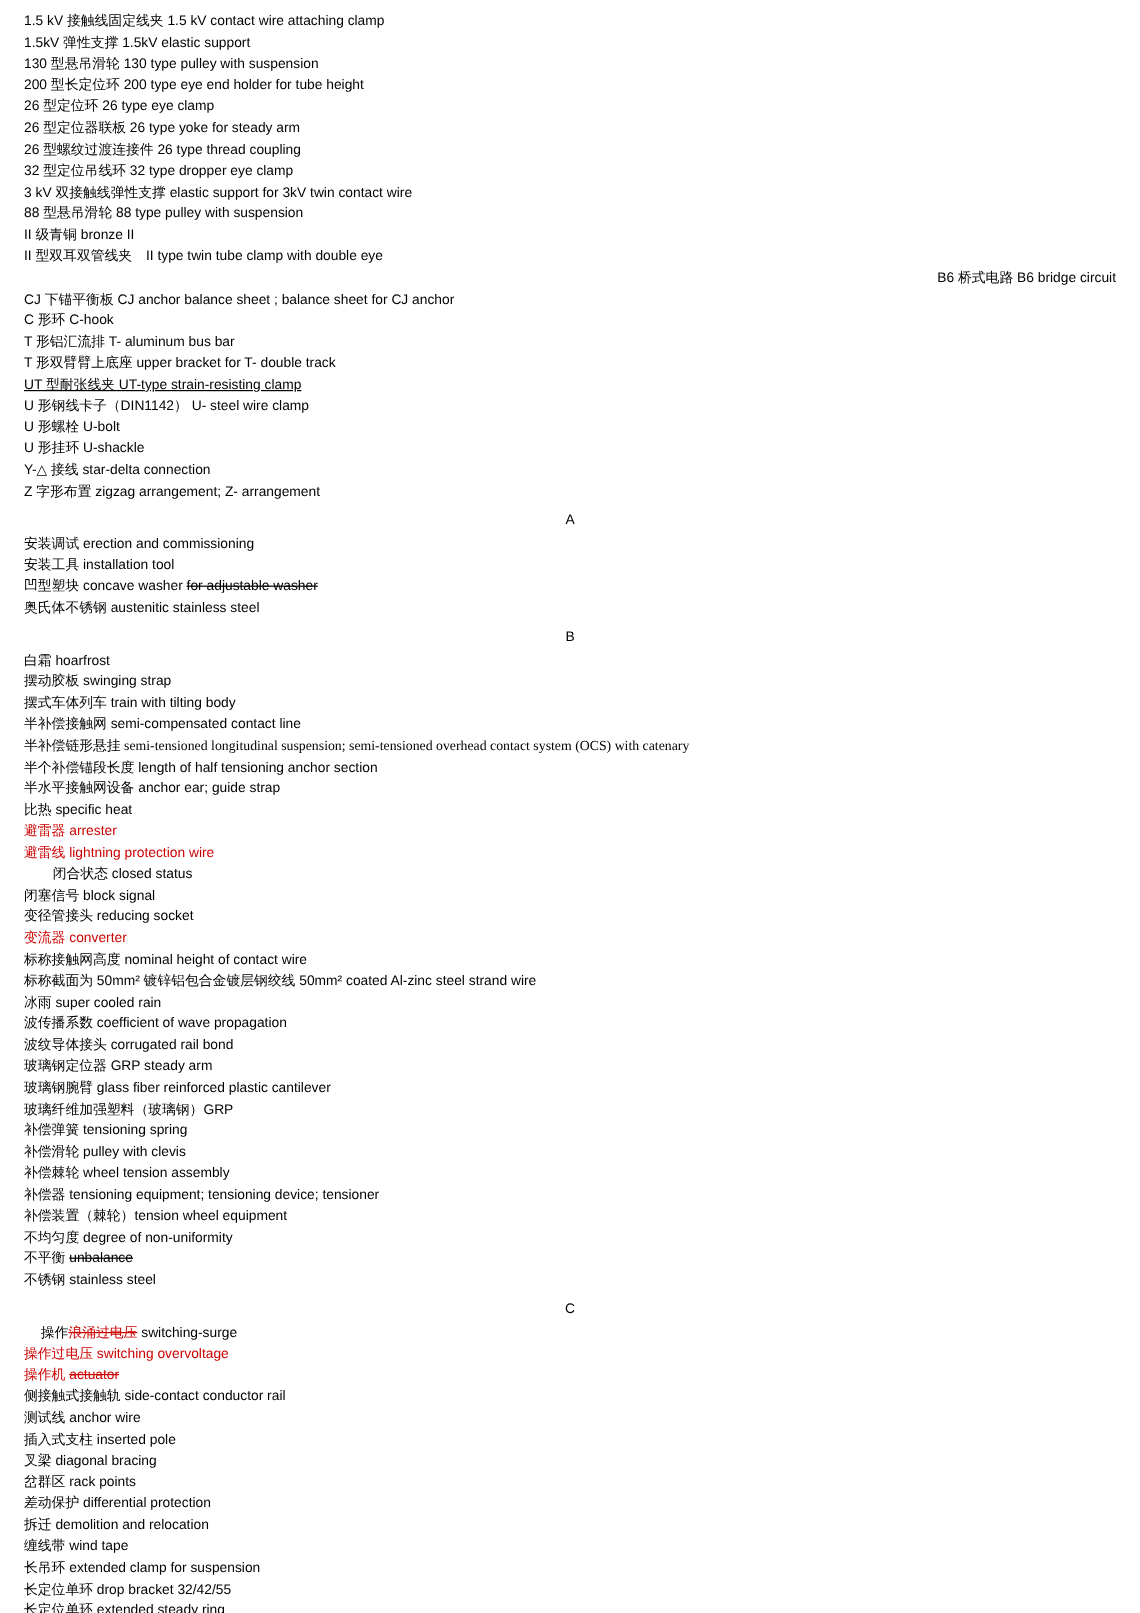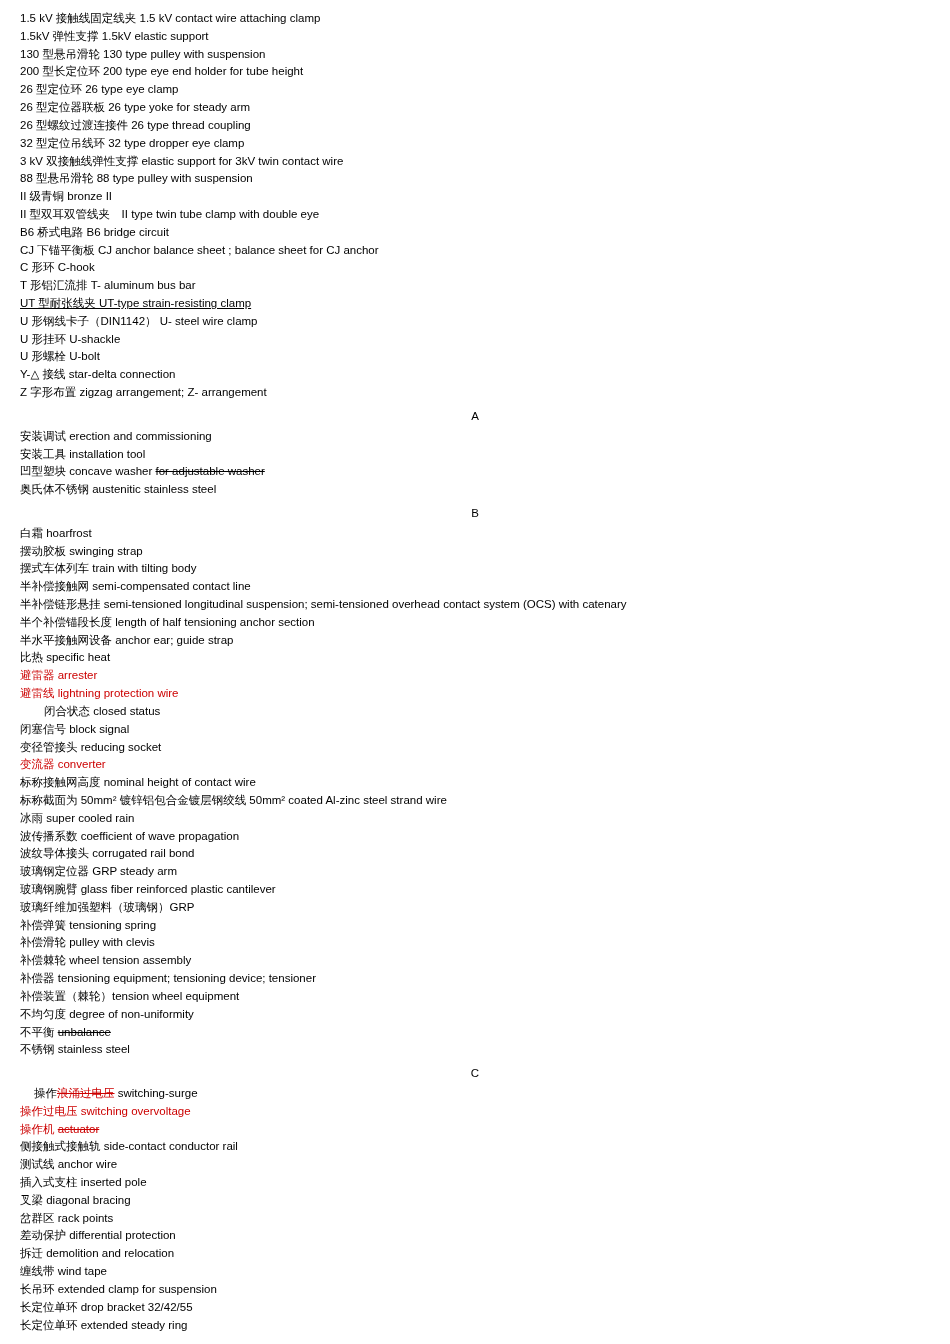--- a/index.html
+++ b/index.html
@@ -24,41 +24,42 @@
       <div style="display: block;">130 型悬吊滑轮 130 type pulley with suspension</div>
       <div style="display: block;">200 型长定位环 200 type eye end holder for tube height</div>
       <div style="display: block;">26 型定位环 26 type eye clamp</div>
       <div style="display: block;">26 型定位器联板 26 type yoke for steady arm</div>
       <div style="display: block;">26 型螺纹过渡连接件 26 type thread coupling</div>
       <div style="display: block;">32 型定位吊线环 32 type dropper eye clamp</div>
       <div style="display: block;">3 kV 双接触线弹性支撑 elastic support for 3kV twin contact wire</div>
       <div style="display: block;">88 型悬吊滑轮 88 type pulley with suspension</div>
       <div style="display: block;">II 级青铜 bronze II</div>
       <div style="display: block;">II 型双耳双管线夹　II  type twin tube clamp with double eye</div>
-      <div style="display: block;">B6 桥式电路 B6 bridge circuit</div>
+      <div style="display: block; text-align: right;">B6 桥式电路 B6 bridge circuit</div>
       <div style="display: block;">CJ 下锚平衡板 CJ anchor balance sheet ; balance sheet for CJ anchor</div>
       <div style="display: block;">C 形环 C-hook</div>
       <div style="display: block;">T 形铝汇流排 T- aluminum bus bar</div>
+      <div style="display: block;">T 形双臂臂上底座 upper bracket for T- double track</div>
       <div style="display: block; text-decoration: underline;">UT 型耐张线夹 UT-type strain-resisting clamp</div>
       <div style="display: block;">U 形钢线卡子（DIN1142） U- steel wire clamp</div>
+      <div style="display: block;">U 形螺栓 U-bolt</div>
       <div style="display: block;">U 形挂环 U-shackle</div>
-      <div style="display: block;">U 形螺栓 U-bolt</div>
       <div style="display: block;">Y-△ 接线 star-delta connection</div>
       <div style="display: block;">Z 字形布置 zigzag arrangement; Z- arrangement</div>
       <div style="text-align: center; margin: 6px 0px 2px;">A</div>
       <div style="display: block;">安装调试 erection and commissioning</div>
       <div style="display: block;">安装工具 installation tool</div>
       <div style="display: block;"><span>凹型塑块 concave washer </span><span style="text-decoration: line-through;">for adjustable washer</span></div>
       <div style="display: block;">奥氏体不锈钢 austenitic stainless steel</div>
       <div style="text-align: center; margin: 6px 0px 2px;">B</div>
       <div style="display: block;">白霜 hoarfrost</div>
       <div style="display: block;">摆动胶板 swinging strap</div>
       <div style="display: block;">摆式车体列车 train with tilting body</div>
       <div style="display: block;">半补偿接触网 semi-compensated contact line</div>
-      <div style="display: block;">半补偿链形悬挂 semi-tensioned longitudinal suspension; semi-tensioned overhead contact system (OCS) with catenary</div>
+      <div style="display: block; font-family: Liberation Serif, serif;">半补偿链形悬挂 semi-tensioned longitudinal suspension; semi-tensioned overhead contact system (OCS) with catenary</div>
       <div style="display: block;">半个补偿锚段长度 length of half tensioning anchor section</div>
       <div style="display: block;">半水平接触网设备 anchor ear; guide strap</div>
       <div style="display: block;">比热 specific heat</div>
       <div style="display: block;"><span style="color: rgb(204, 0, 0);">避雷器 arrester</span></div>
       <div style="display: block;"><span style="color: rgb(204, 0, 0);">避雷线 lightning protection wire</span></div>
       <div style="display: block; padding-left: 24px;">闭合状态 closed status</div>
       <div style="display: block;">闭塞信号 block signal</div>
       <div style="display: block;">变径管接头 reducing socket</div>
       <div style="display: block;"><span style="color: rgb(204, 0, 0);">变流器 converter</span></div>
       <div style="display: block;">标称接触网高度 nominal height of contact wire</div>

